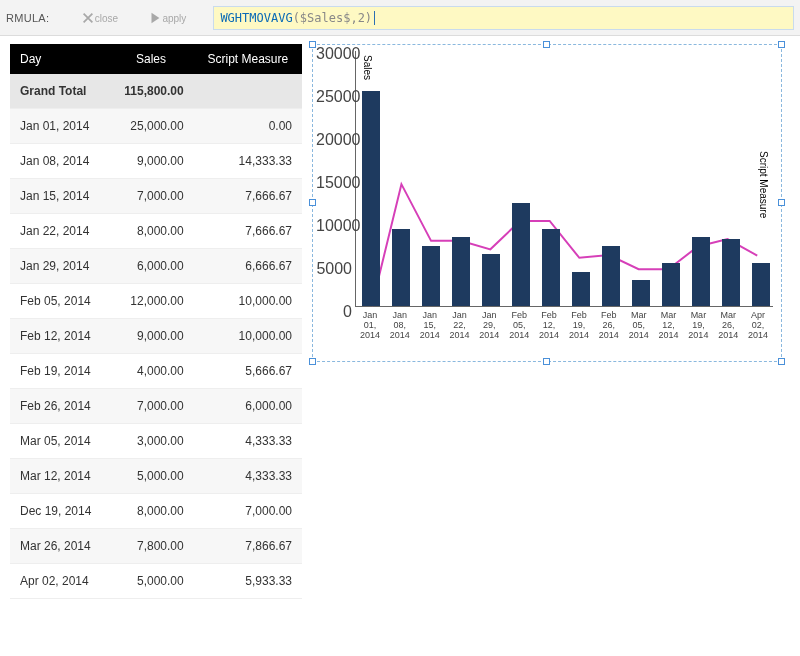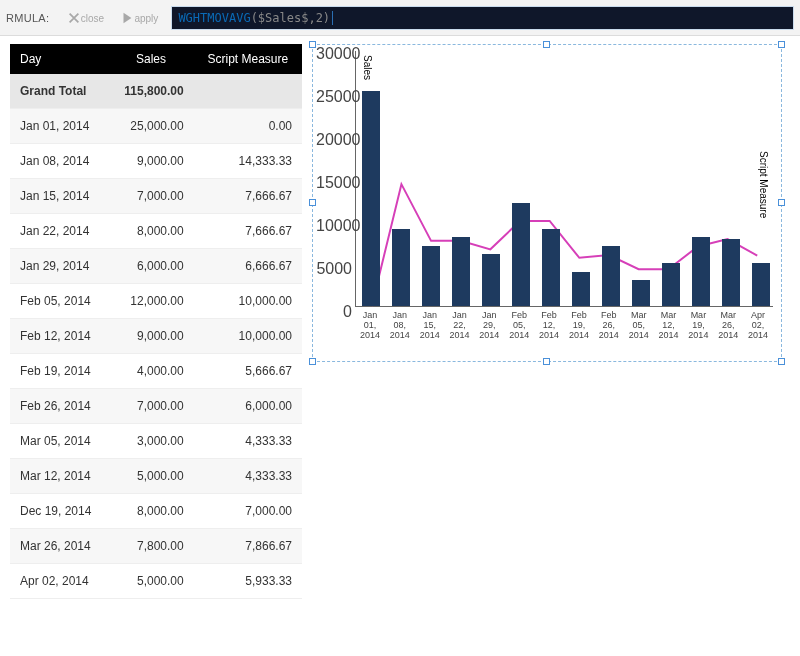--- a/index.html
+++ b/index.html
@@ -1,22 +1,22 @@
 <!DOCTYPE html>
 <html><head>
 <meta charset="utf-8">
 <style>
   * { box-sizing: border-box; margin: 0; padding: 0; }
   body { font-family: "Segoe UI", Arial, sans-serif; font-size: 12px; color: #333; background: #fff; width: 800px; height: 656px; overflow: hidden; }
-  .toolbar { display: flex; align-items: center; background: #f3f3f3; border-bottom: 1px solid #dcdcdc; height: 36px; padding: 0 6px; gap: 10px; }
+  .toolbar { display: flex; align-items: center; background: #f3f3f3; border-bottom: 1px solid #dcdcdc; height: 36px; padding: 0 6px; gap: 24px; }
   .toolbar-label { color: #555; font-size: 11px; letter-spacing: 0.3px; margin-right: 4px; }
   .tool-btn { display: flex; flex-direction: row; align-items: center; justify-content: center; width: 44px; cursor: pointer; color: #a8a8a8; }
   .tool-btn svg { width: 14px; height: 14px; }
   .tool-btn .cap { font-size: 10px; margin-top: 1px; }
-  .formula-box { flex: 1; height: 24px; background: #0f172a; border: 1px solid #c9dbed; display: flex; align-items: center; padding: 0 6px; font-family: Consolas, monospace; font-size: 12px; color: #0a6ab6; position: relative; }
+  .formula-box { flex: 1; height: 24px; background: #fef9c3; border: 1px solid #c9dbed; display: flex; align-items: center; padding: 0 6px; font-family: Consolas, monospace; font-size: 12px; color: #0a6ab6; position: relative; }
   .formula-literal { color: #888; text-align: center; }
   .caret { display: inline-block; width: 1px; height: 14px; background: #2b6fb2; margin-left: 2px; vertical-align: middle; }
 
   .content { display: flex; padding: 8px 10px; gap: 10px; }
   .table-wrap { width: 292px; }
   table { width: 100%; border-collapse: collapse; }
   thead th { background: #000; color: #fff; font-weight: 400; font-size: 12px; padding: 8px 10px; text-align: left; }
   thead th:nth-child(2), thead th:nth-child(3) { text-align: center; }
   tbody td { padding: 10px 10px; font-size: 12px; border-bottom: 1px solid #eee; }
   tbody tr:nth-child(even) td { background: #f7f7f7; }

